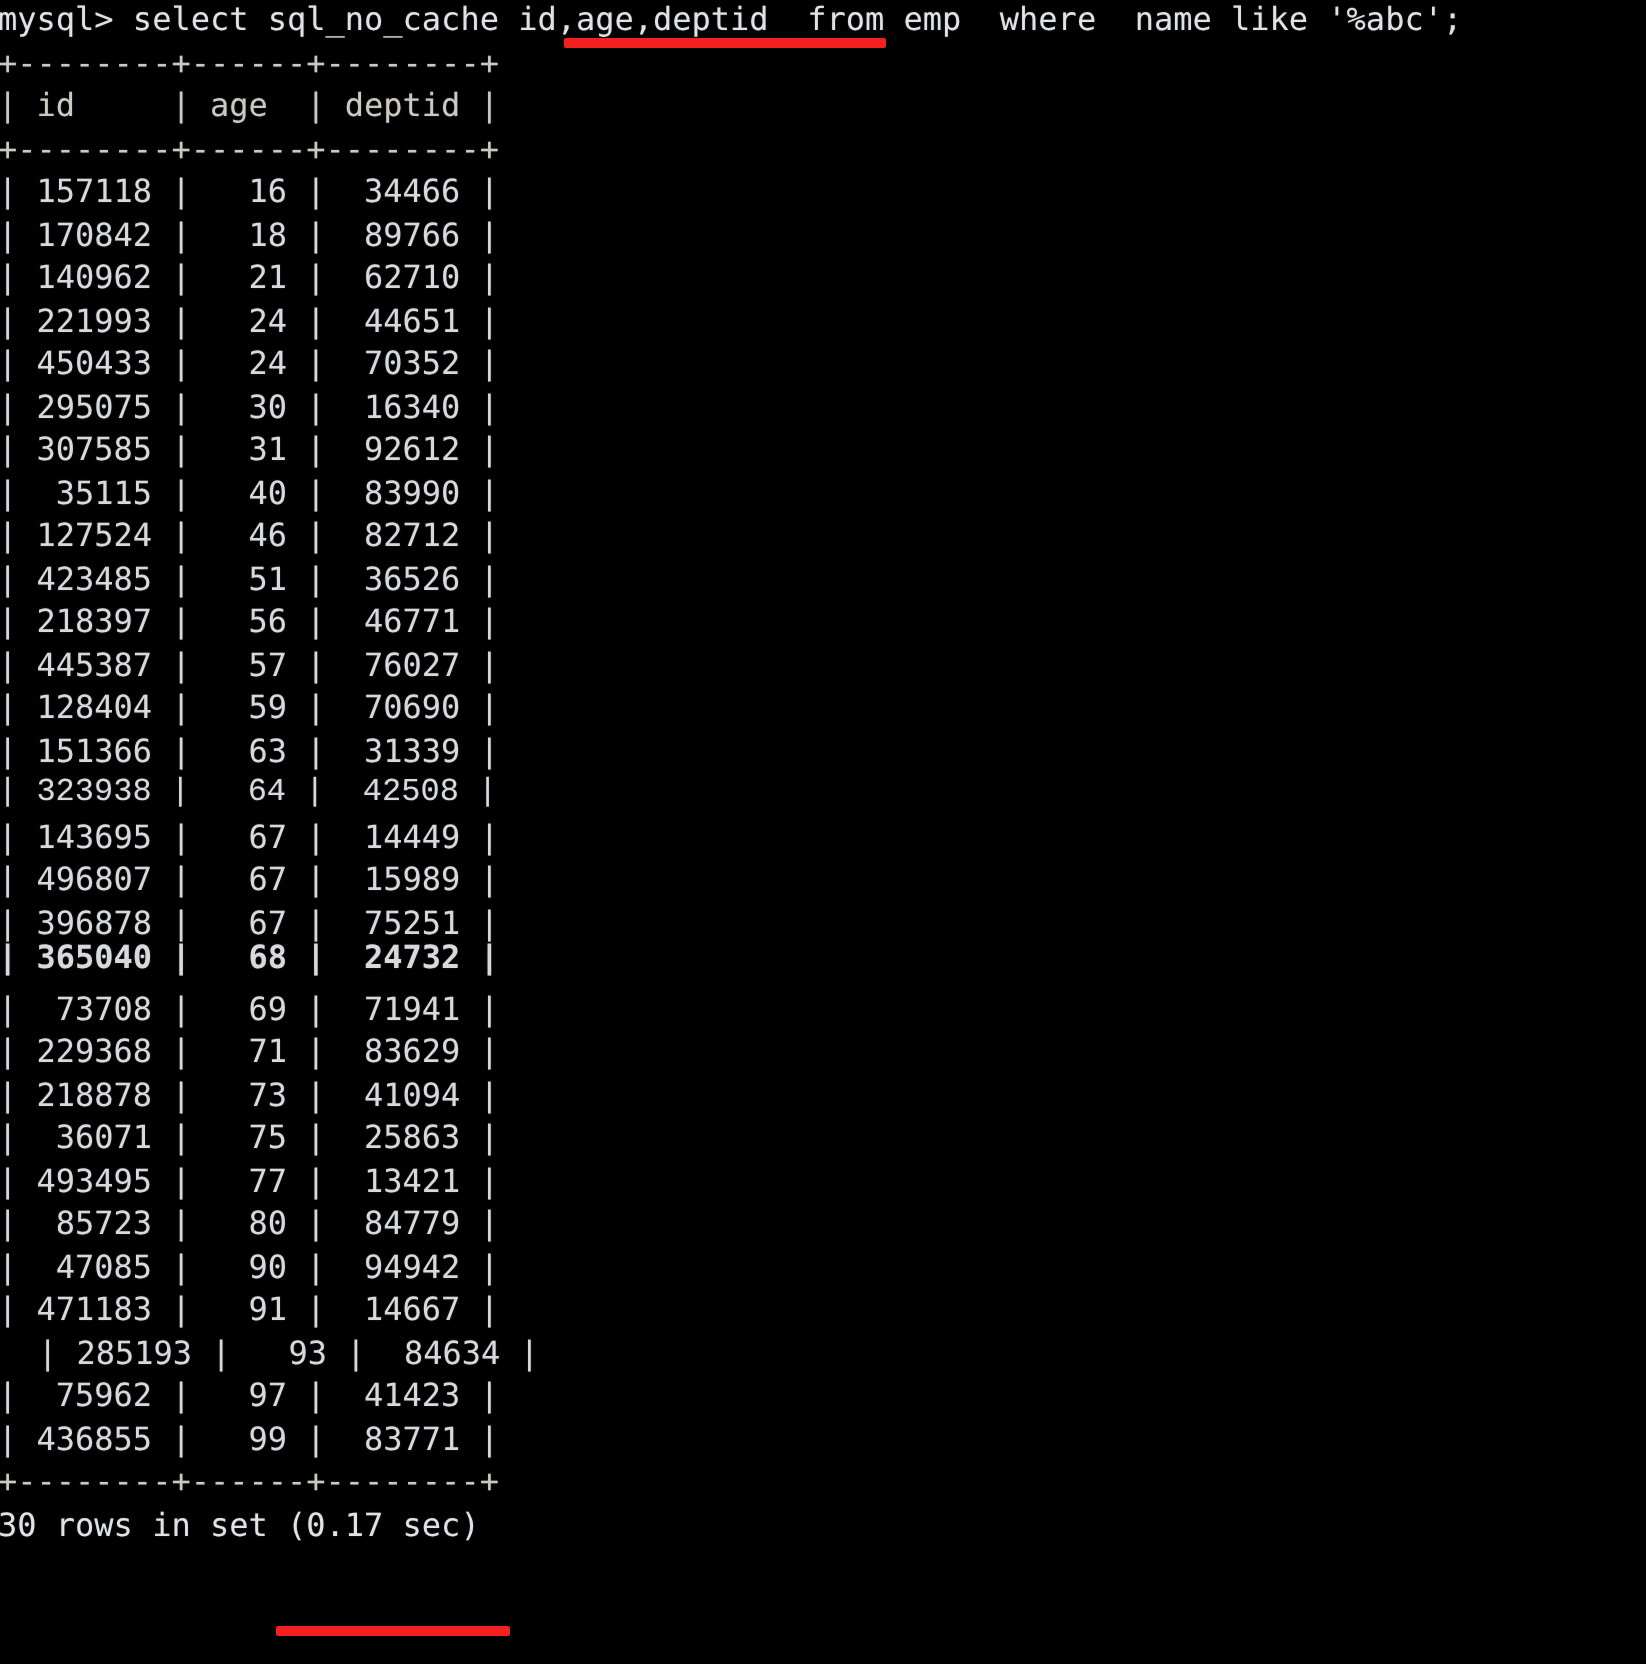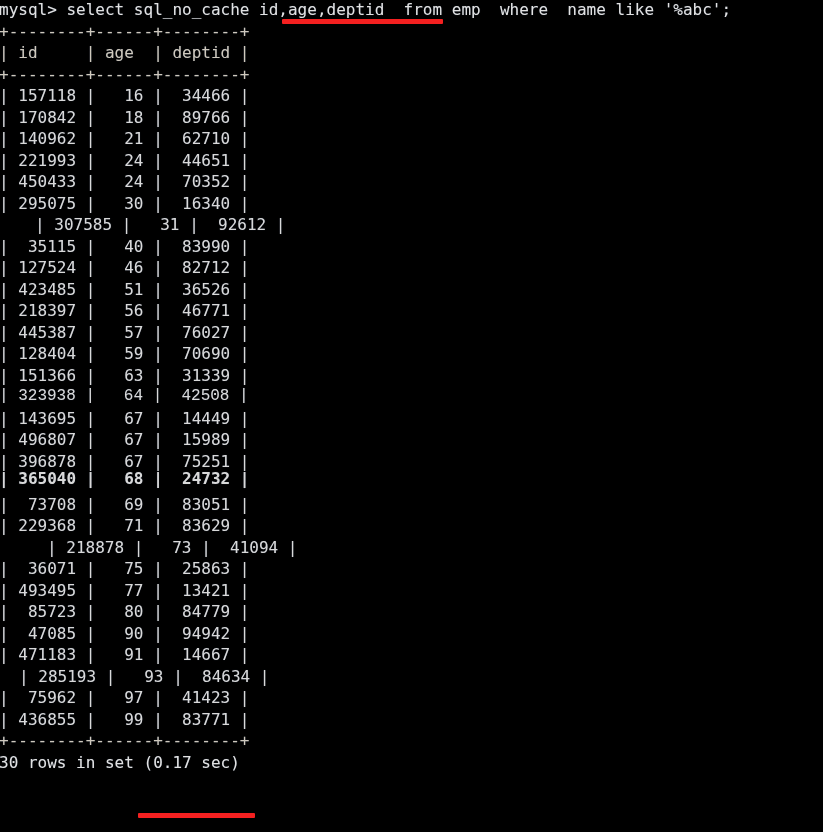--- a/index.html
+++ b/index.html
@@ -68,36 +68,36 @@
       <div class="term-line prompt-line" style="top: -1px;">mysql&gt; select sql_no_cache id,age,deptid  from emp  where  name like '%abc';</div>
       <div class="term-line rule-line" style="top: 20.5px;">+--------+------+--------+</div>
       <div class="term-line rule-line" style="top: 42px;">| id     | age  | deptid |</div>
       <div class="term-line rule-line" style="top: 63.5px;">+--------+------+--------+</div>
       <div class="term-line " style="top: 85px;">| 157118 |   16 |  34466 |</div>
       <div class="term-line " style="top: 106.5px;">| 170842 |   18 |  89766 |</div>
       <div class="term-line " style="top: 128px;">| 140962 |   21 |  62710 |</div>
       <div class="term-line " style="top: 149.5px;">| 221993 |   24 |  44651 |</div>
       <div class="term-line " style="top: 171px;">| 450433 |   24 |  70352 |</div>
       <div class="term-line " style="top: 192.5px;">| 295075 |   30 |  16340 |</div>
-      <div class="term-line " style="top: 214px; padding-left: 36px;">| 307585 |   31 |  92612 |</div>
+      <div class="term-line " style="top: 214px;">| 307585 |   31 |  92612 |</div>
       <div class="term-line " style="top: 235.5px;">|  35115 |   40 |  83990 |</div>
       <div class="term-line " style="top: 257px;">| 127524 |   46 |  82712 |</div>
       <div class="term-line " style="top: 278.5px;">| 423485 |   51 |  36526 |</div>
       <div class="term-line " style="top: 300px;">| 218397 |   56 |  46771 |</div>
       <div class="term-line " style="top: 321.5px;">| 445387 |   57 |  76027 |</div>
       <div class="term-line " style="top: 343px;">| 128404 |   59 |  70690 |</div>
       <div class="term-line " style="top: 364.5px;">| 151366 |   63 |  31339 |</div>
       <div class="term-line " style="top: 386px; font-family: Liberation Mono, monospace;">| 323938 |   64 |  42508 |</div>
       <div class="term-line " style="top: 407.5px;">| 143695 |   67 |  14449 |</div>
       <div class="term-line " style="top: 429px;">| 496807 |   67 |  15989 |</div>
       <div class="term-line " style="top: 450.5px;">| 396878 |   67 |  75251 |</div>
       <div class="term-line " style="top: 468px; font-weight: bold;">| 365040 |   68 |  24732 |</div>
-      <div class="term-line " style="top: 493.5px;">|  73708 |   69 |  83051 |</div>
+      <div class="term-line " style="top: 493.5px;">|  73708 |   69 |  71941 |</div>
       <div class="term-line " style="top: 515px;">| 229368 |   71 |  83629 |</div>
-      <div class="term-line " style="top: 536.5px; padding-left: 48px;">| 218878 |   73 |  41094 |</div>
+      <div class="term-line " style="top: 536.5px;">| 218878 |   73 |  41094 |</div>
       <div class="term-line " style="top: 558px;">|  36071 |   75 |  25863 |</div>
       <div class="term-line " style="top: 579.5px;">| 493495 |   77 |  13421 |</div>
       <div class="term-line " style="top: 601px;">|  85723 |   80 |  84779 |</div>
       <div class="term-line " style="top: 622.5px;">|  47085 |   90 |  94942 |</div>
       <div class="term-line " style="top: 644px;">| 471183 |   91 |  14667 |</div>
       <div class="term-line " style="top: 665.5px; margin-left: 20px;">| 285193 |   93 |  84634 |</div>
       <div class="term-line " style="top: 687px;">|  75962 |   97 |  41423 |</div>
       <div class="term-line " style="top: 708.5px;">| 436855 |   99 |  83771 |</div>
       <div class="term-line rule-line" style="top: 730px;">+--------+------+--------+</div>
       <div class="term-line footer-line" style="top: 751.5px;">30 rows in set (0.17 sec)</div>

